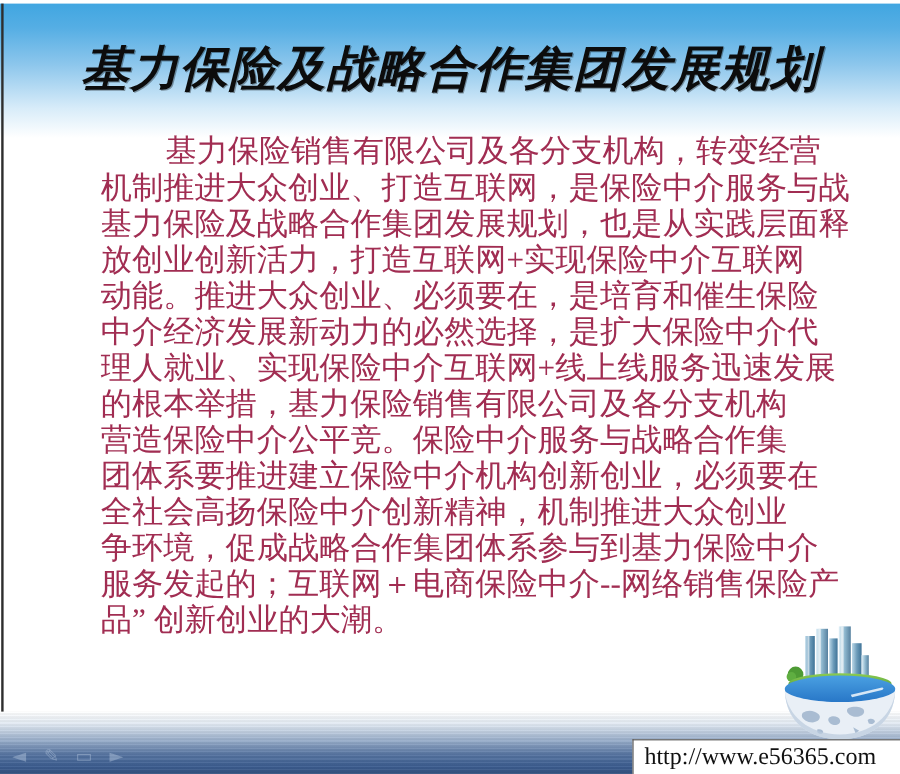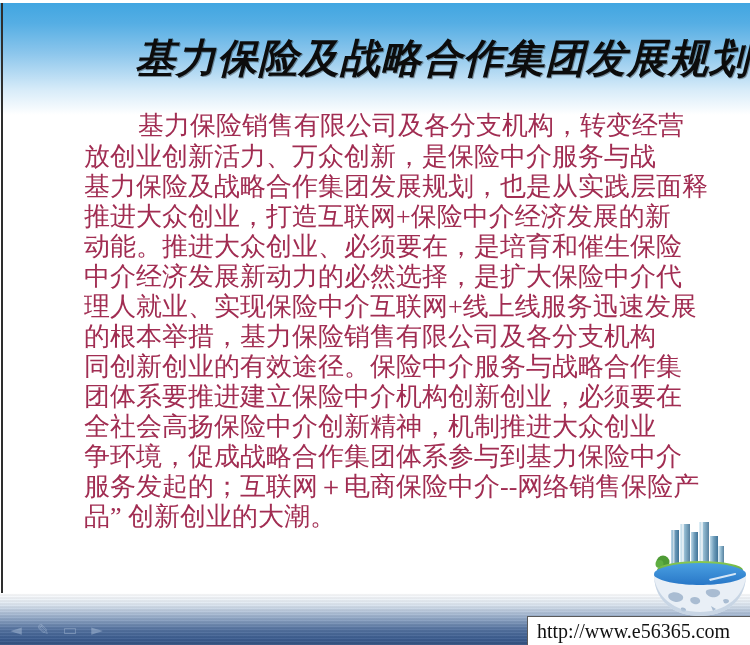--- a/index.html
+++ b/index.html
@@ -16,21 +16,21 @@
     position:absolute;left:0;top:3px;width:750px;height:112px;
     background:linear-gradient(to bottom,#41a6e1 0%,#55aee4 18%,#8cc6ec 45%,#d8ecf9 78%,#ffffff 100%);
   }
   
   .left-edge-line{
     position:absolute;left:1px;top:3px;width:2px;height:642px;
     background:#2e2e2e;
   }
   .slide-title{
     position:absolute;left:0;top:30px;width:750px;
-    text-align:right;
+    text-align:center;
     font-size:40px;line-height:56px;
     font-weight:bold;font-style:italic;
     letter-spacing:1px;
     color:#0c0c0c;
     font-family:"Liberation Sans","DejaVu Sans",sans-serif;
     text-shadow:1px 1px 0 rgba(0,0,0,0.35);
   }
   .body-paragraph{
     position:absolute;left:84px;top:112px;width:622px;
     font-family:"Liberation Serif","DejaVu Serif",serif;
@@ -77,28 +77,28 @@
 
 <div class="slide">
 
   <div class="top-gradient"></div>
   <div class="left-edge-line"></div>
 
   <div class="slide-title">基力保险及战略合作集团发展规划</div>
 
   <div class="body-paragraph" id="body-paragraph">
       <div class="body-line indented">基力保险销售有限公司及各分支机构，转变经营</div>
-      <div class="body-line">放创业创新活力、万众创新，是保险中介服务与战</div>
+      <div class="body-line">机制推进大众创业、打造互联网，是保险中介服务与战</div>
       <div class="body-line">基力保险及战略合作集团发展规划，也是从实践层面释</div>
-      <div class="body-line">推进大众创业，打造互联网+保险中介经济发展的新</div>
+      <div class="body-line">放创业创新活力，打造互联网+实现保险中介互联网</div>
       <div class="body-line">动能。推进大众创业、必须要在，是培育和催生保险</div>
       <div class="body-line">中介经济发展新动力的必然选择，是扩大保险中介代</div>
       <div class="body-line">理人就业、实现保险中介互联网+线上线服务迅速发展</div>
       <div class="body-line">的根本举措，基力保险销售有限公司及各分支机构</div>
-      <div class="body-line">同创新创业的有效途径。保险中介服务与战略合作集</div>
+      <div class="body-line">营造保险中介公平竞。保险中介服务与战略合作集</div>
       <div class="body-line">团体系要推进建立保险中介机构创新创业，必须要在</div>
       <div class="body-line">全社会高扬保险中介创新精神，机制推进大众创业</div>
       <div class="body-line">争环境，促成战略合作集团体系参与到基力保险中介</div>
       <div class="body-line">服务发起的；互联网＋电商保险中介--网络销售保险产</div>
       <div class="body-line">品” 创新创业的大潮。</div>
     </div>
 
   <div class="bottom-bar"></div>
 
   <div class="nav-controls">

